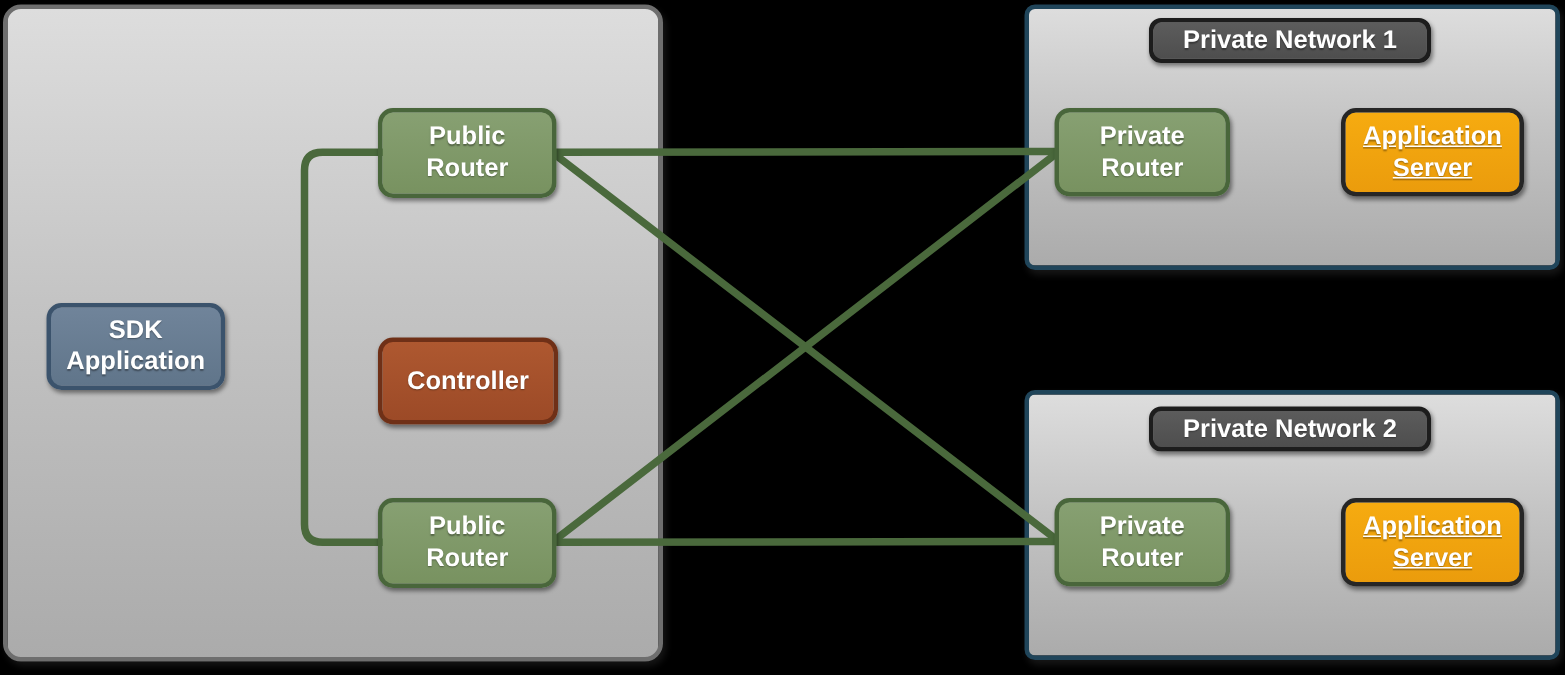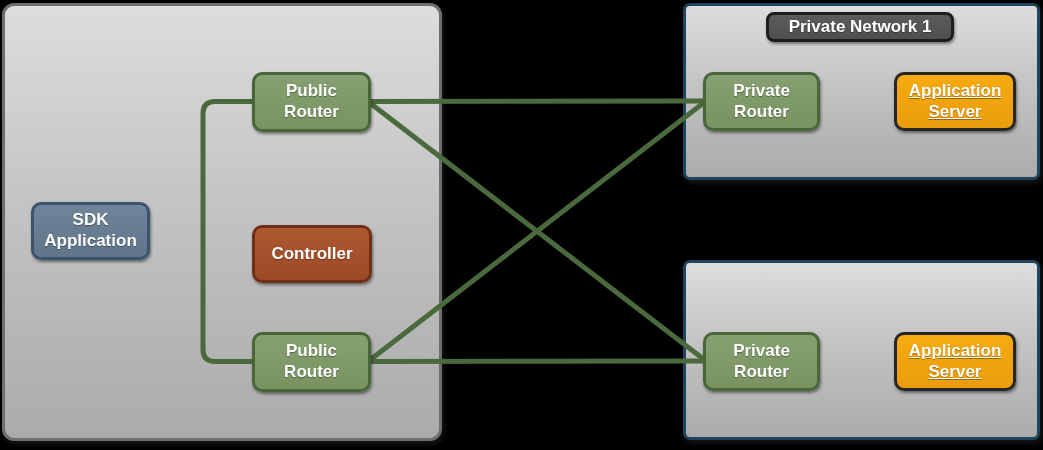--- a/index.html
+++ b/index.html
@@ -133,20 +133,23 @@
     </div>
     <div id="private-router-1-node" class="node node-green">
       <span>Private Router</span>
     </div>
     <div id="application-server-1-node" class="node node-orange">
       <span>Application Server</span>
     </div>
   </div>
 
   <div id="private-network-2-container" class="container private">
+    <div id="private-network-2-badge" class="badge badge-gray">
+      <span>Private Network 2</span>
+    </div>
     <div id="private-router-2-node" class="node node-green">
       <span>Private Router</span>
     </div>
     <div id="application-server-2-node" class="node node-orange">
       <span>Application Server</span>
     </div>
   </div>
 
   <svg id="connection-lines-svg" viewBox="0 0 1043 450">
     <path d="M 258 101.5 H 215 Q 203 101.5 203 113.5 V 349.5 Q 203 361.5 215 361.5 H 258"></path>

